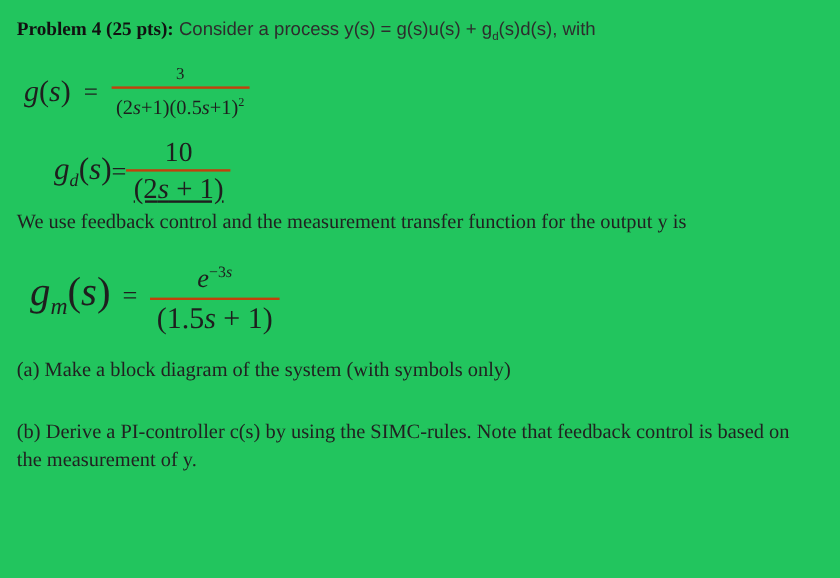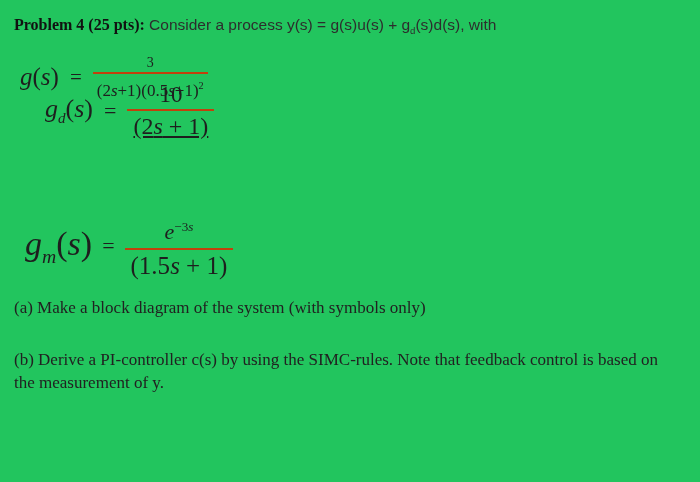--- a/index.html
+++ b/index.html
@@ -50,21 +50,21 @@
   .frac { display: inline-flex; flex-direction: column; align-items: center; }
   .frac .num { text-align: center; }
   .frac .den { border-top: 2px solid #c2410c; text-align: center; }
 
   #eq-g { left: 20px; top: 54px; gap: 11px; }
   #eq-g .lhs    { font-size: 25px; }
   #eq-g .eqsign { font-size: 21px; }
   #eq-g .num    { font-size: 14px; line-height: 17px; padding: 0 4px 1px; }
   #eq-g .den    { font-size: 17px; line-height: 20px; padding: 2px 4px 0; }
 
-  #eq-gd { left: 45px; top: 82px; gap: 11px; }
+  #eq-gd { left: 45px; top: 114px; }
   #eq-gd .lhs    { font-size: 26px; }
   #eq-gd .eqsign { font-size: 22px; }
   #eq-gd .num    { font-size: 23px; line-height: 26px; padding: 0 6px 1px; }
   #eq-gd .den    { font-size: 24px; line-height: 27px; padding: 2px 6px 0; text-decoration: underline; }
 
   #eq-gm { left: 25px; top: 212px; gap: 10px; }
   #eq-gm .lhs    { font-size: 34px; }
   #eq-gm .eqsign { font-size: 22px; }
   #eq-gm .num    { font-size: 22px; line-height: 30px; padding: 0 6px 1px; }
   #eq-gm .den    { font-size: 25px; line-height: 28px; padding: 2px 6px 0; }
@@ -115,20 +115,21 @@
 
   <div class="eq" id="eq-gd">
     <span class="lhs math"><i>g</i><sub><i>d</i></sub>(<i>s</i>)</span>
     <span class="eqsign">=</span>
     <span class="frac">
       <span class="num math">10</span>
       <span class="den math">(2<i>s</i> + 1)</span>
     </span>
   </div>
 
+  <div class="para">We use feedback control and the measurement transfer function for the output y is</div>
 
   <div class="eq" id="eq-gm">
     <span class="lhs math"><i>g</i><sub><i>m</i></sub>(<i>s</i>)</span>
     <span class="eqsign">=</span>
     <span class="frac">
       <span class="num math"><i>e</i><sup>−3<i>s</i></sup></span>
       <span class="den math">(1.5<i>s</i> + 1)</span>
     </span>
   </div>
 

